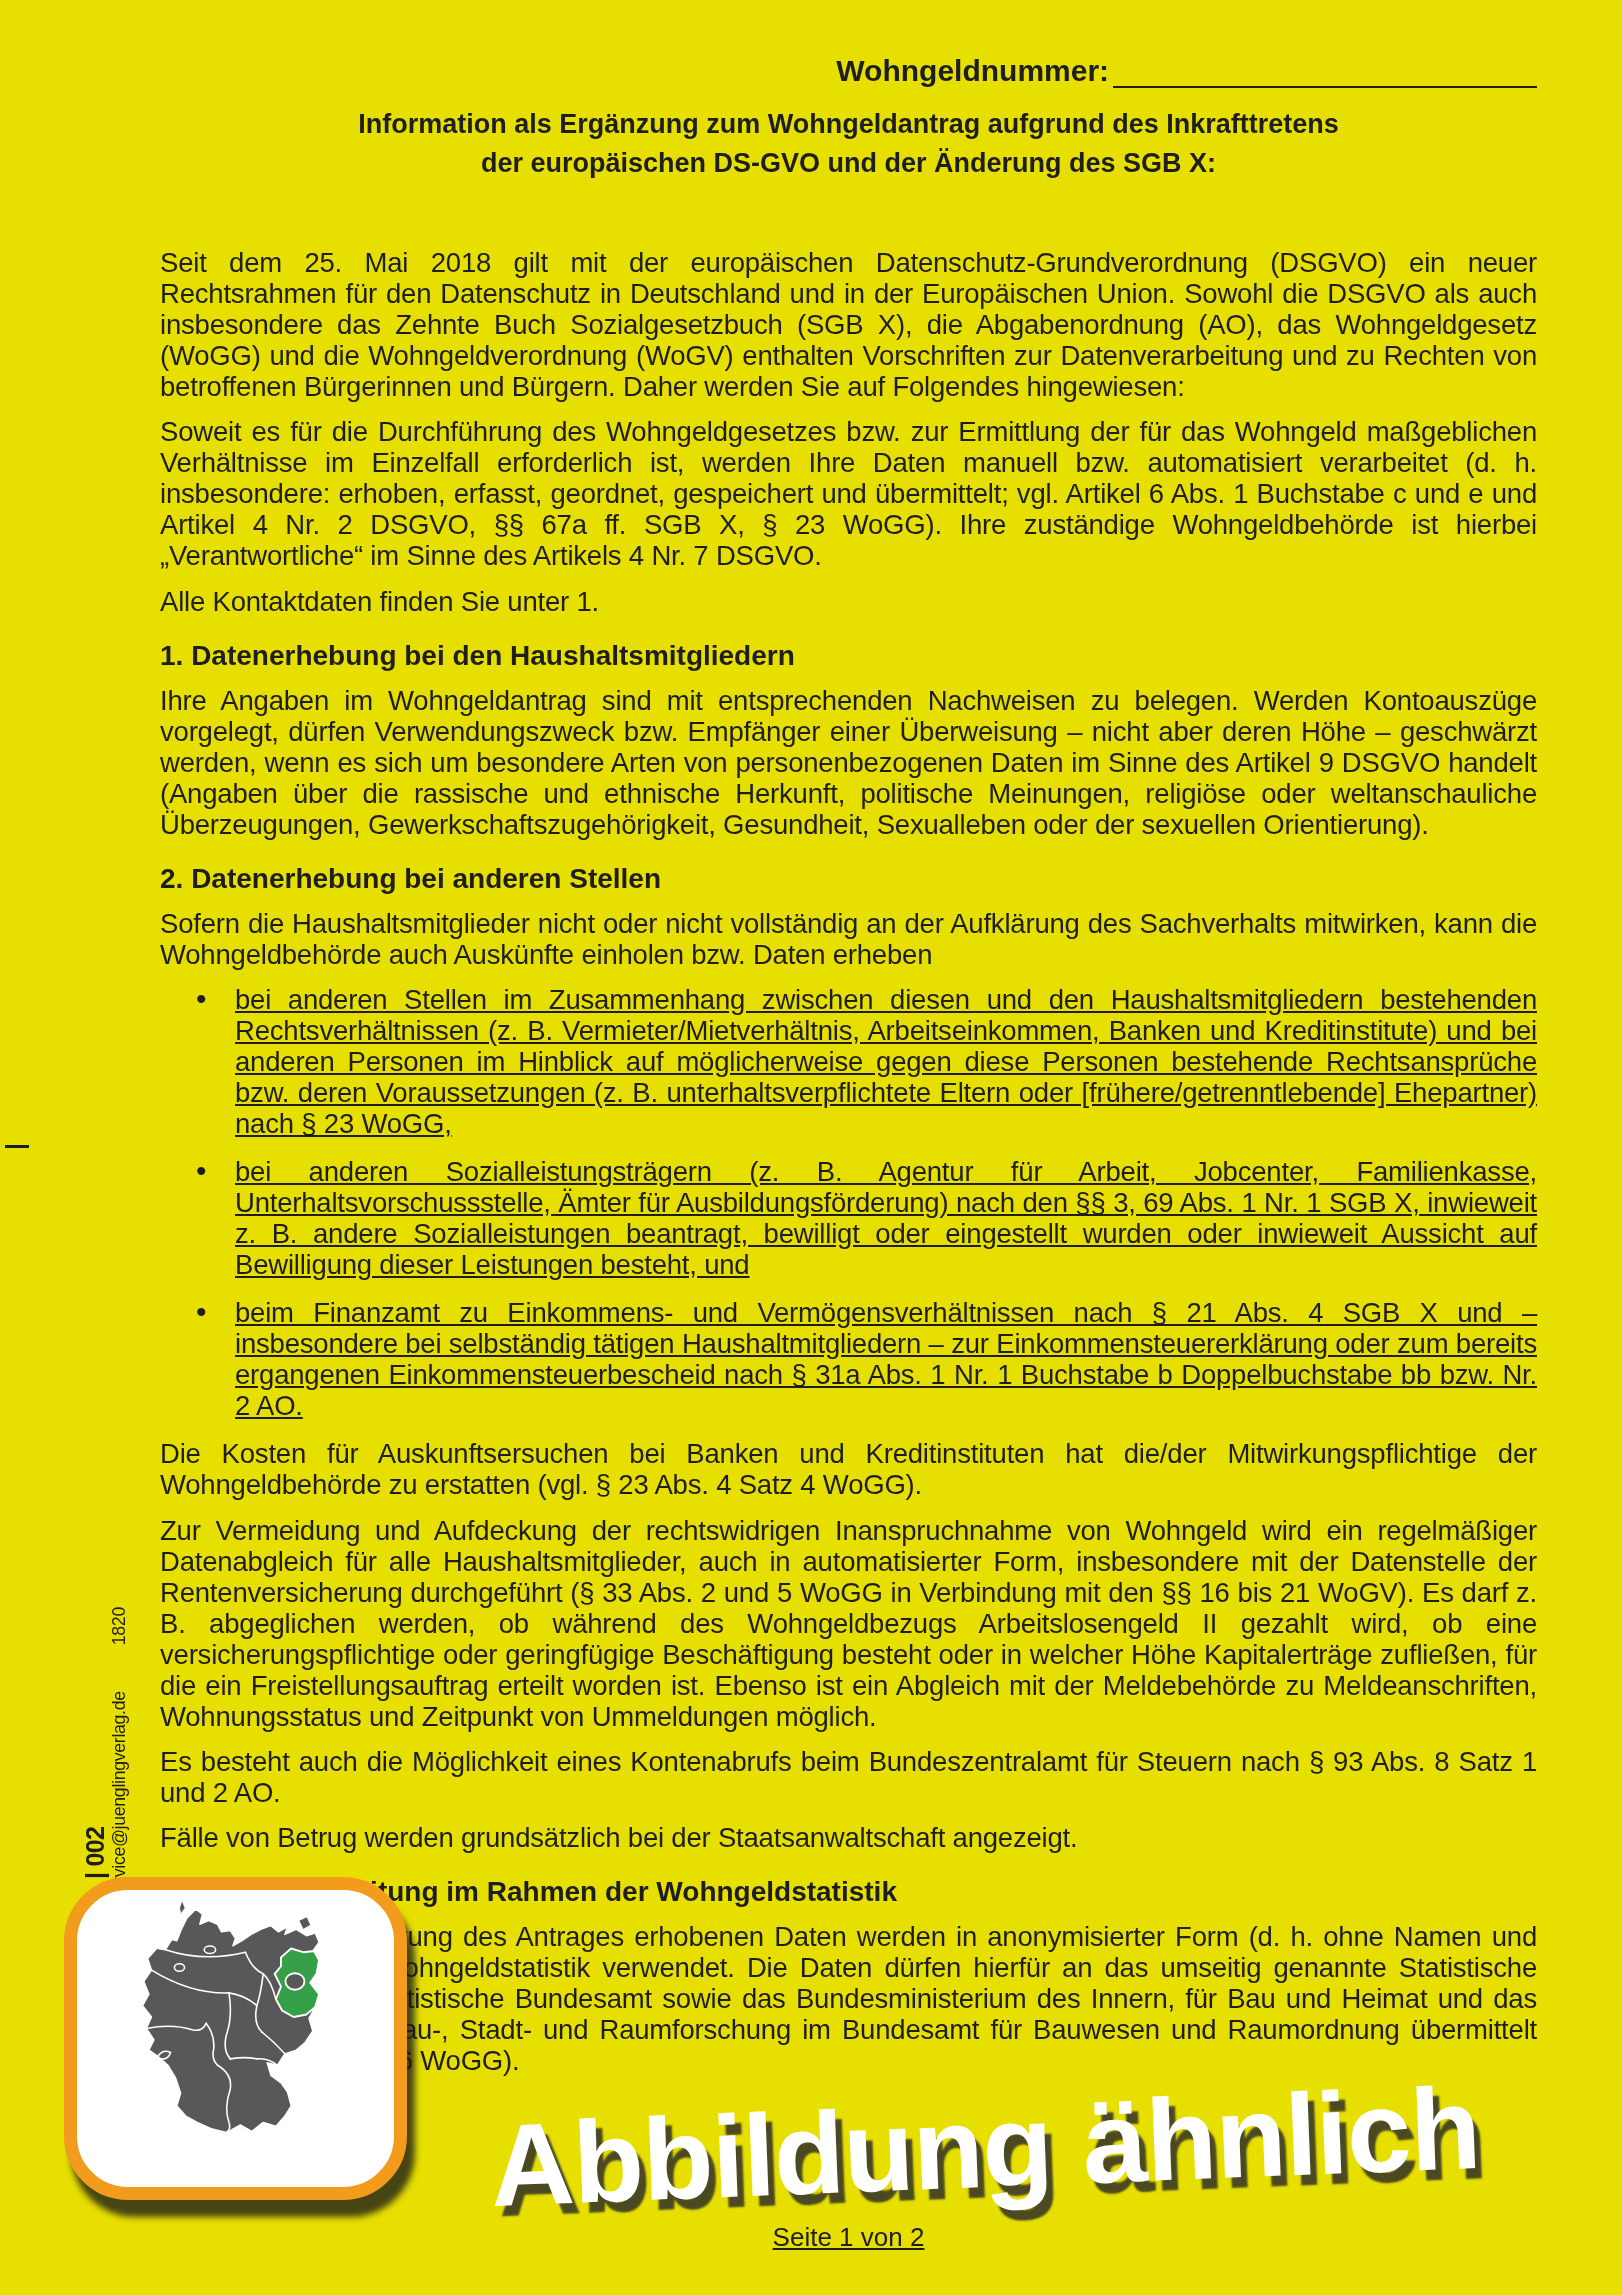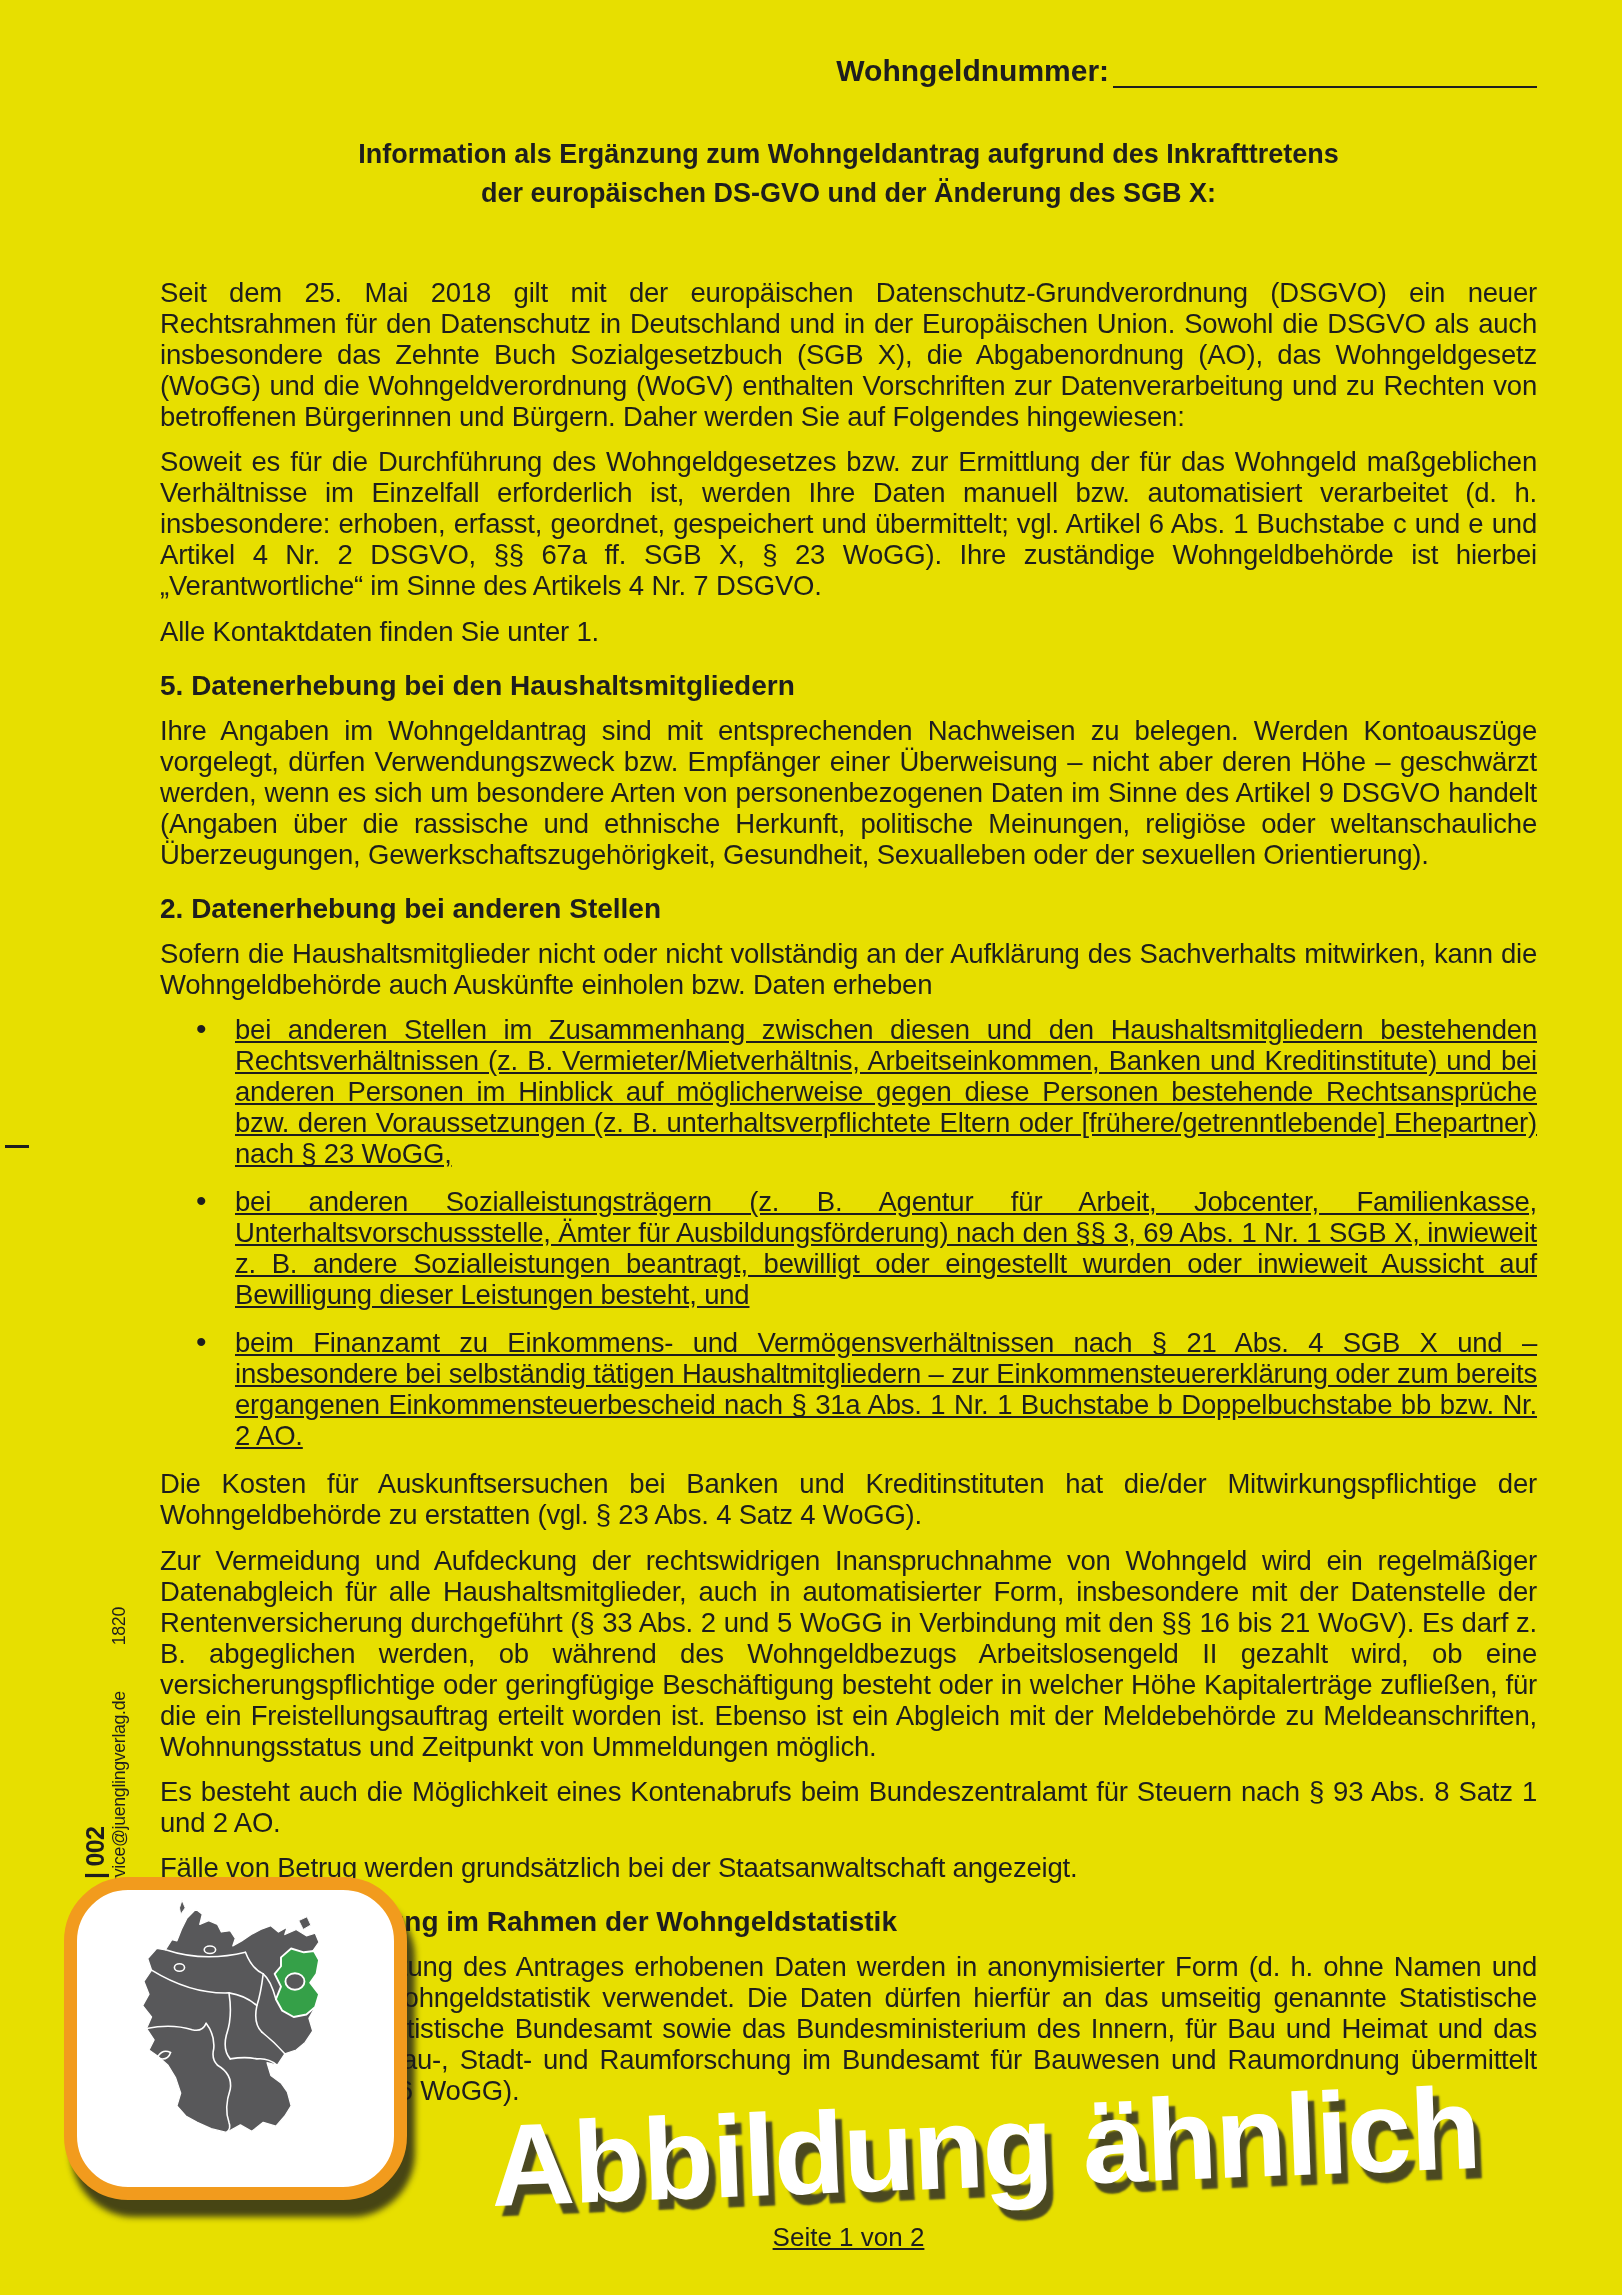--- a/index.html
+++ b/index.html
@@ -3,21 +3,21 @@
 <meta charset="utf-8">
 <style>
   html,body{margin:0;padding:0;background:#8a8a8a;}
   .page{
     position:relative;width:1623px;height:2295px;overflow:hidden;
     background:#e7df00;color:#1e1e1e;
     font-family:"Liberation Sans",sans-serif;
   }
   .fold{position:absolute;left:5.2px;top:1145px;width:23.6px;height:3.3px;background:#1e1e1e;}
   .content{position:absolute;left:160px;top:52px;width:1377px;z-index:1;}
-  .wg-row{display:flex;align-items:flex-end;font-size:30px;margin-bottom:47px;}
+  .wg-row{display:flex;align-items:flex-end;font-size:30px;margin-bottom:17px;}
   .wg-spacer{flex:1;}
   .wg-label{font-weight:bold;white-space:nowrap;padding-right:3.9px;}
   .wg-line{width:424px;border-bottom:2.6px solid #1e1e1e;height:34px;}
   .title{font-size:27px;line-height:39px;font-weight:bold;text-align:center;margin:10.5px 0 64px;}
   p.body, li.body{
     font-size:27.5px;line-height:31px;text-align:justify;letter-spacing:-0.2px;
     margin:0 0 14.4px;font-stretch:condensed;
   }
   h2.sec{font-size:28px;line-height:33px;font-weight:bold;margin:22px 0 13px;}
   ul.bullets{list-style:none;margin:3.9px 0 0;padding:0 0 0 75px;}
@@ -59,21 +59,21 @@
 
     <div class="title">
       <span>Information als Ergänzung zum Wohngeldantrag aufgrund des Inkrafttretens</span><br>
       <span>der europäischen DS-GVO und der Änderung des SGB X:</span>
     </div>
 
     <p class="body">Seit dem 25. Mai 2018 gilt mit der europäischen Datenschutz-Grundverordnung (DSGVO) ein neuer Rechtsrahmen für den Datenschutz in Deutschland und in der Europäischen Union. Sowohl die DSGVO als auch insbesondere das Zehnte Buch Sozialgesetzbuch (SGB X), die Abgabenordnung (AO), das Wohngeldgesetz (WoGG) und die Wohngeldverordnung (WoGV) enthalten Vorschriften zur Datenverarbeitung und zu Rechten von betroffenen Bürgerinnen und Bürgern. Daher werden Sie auf Folgendes hingewiesen:</p>
     <p class="body">Soweit es für die Durchführung des Wohngeldgesetzes bzw. zur Ermittlung der für das Wohngeld maßgeblichen Verhältnisse im Einzelfall erforderlich ist, werden Ihre Daten manuell bzw. automatisiert verarbeitet (d. h. insbesondere: erhoben, erfasst, geordnet, gespeichert und übermittelt; vgl. Artikel 6 Abs. 1 Buchstabe c und e und Artikel 4 Nr. 2 DSGVO, §§ 67a ff. SGB X, § 23 WoGG). Ihre zuständige Wohngeldbehörde ist hierbei „Verantwortliche“ im Sinne des Artikels 4 Nr. 7 DSGVO.</p>
     <p class="body">Alle Kontaktdaten finden Sie unter 1.</p>
 
-    <h2 class="sec">5. Datenerhebung bei den Haushaltsmitgliedern</h2>
+    <h2 class="sec">1. Datenerhebung bei den Haushaltsmitgliedern</h2>
     <p class="body">Ihre Angaben im Wohngeldantrag sind mit entsprechenden Nachweisen zu belegen. Werden Kontoauszüge vorgelegt, dürfen Verwendungszweck bzw. Empfänger einer Überweisung – nicht aber deren Höhe – geschwärzt werden, wenn es sich um besondere Arten von personenbezogenen Daten im Sinne des Artikel 9 DSGVO handelt (Angaben über die rassische und ethnische Herkunft, politische Meinungen, religiöse oder weltanschauliche Überzeugungen, Gewerkschaftszugehörigkeit, Gesundheit, Sexualleben oder der sexuellen Orientierung).</p>
 
     <h2 class="sec">2. Datenerhebung bei anderen Stellen</h2>
     <p class="body">Sofern die Haushaltsmitglieder nicht oder nicht vollständig an der Aufklärung des Sachverhalts mitwirken, kann die Wohngeldbehörde auch Auskünfte einholen bzw. Daten erheben</p>
     <ul class="bullets">
       <li class="body">bei anderen Stellen im Zusammenhang zwischen diesen und den Haushaltsmitgliedern bestehenden Rechtsverhältnissen (z. B. Vermieter/Mietverhältnis, Arbeitseinkommen, Banken und Kreditinstitute) und bei anderen Personen im Hinblick auf möglicherweise gegen diese Personen bestehende Rechtsansprüche bzw. deren Voraussetzungen (z. B. unterhaltsverpflichtete Eltern oder [frühere/getrenntlebende] Ehepartner) nach § 23 WoGG,</li>
       <li class="body">bei anderen Sozialleistungsträgern (z. B. Agentur für Arbeit, Jobcenter, Familienkasse, Unterhaltsvorschussstelle, Ämter für Ausbildungsförderung) nach den §§ 3, 69 Abs. 1 Nr. 1 SGB X, inwieweit z. B. andere Sozialleistungen beantragt, bewilligt oder eingestellt wurden oder inwieweit Aussicht auf Bewilligung dieser Leistungen besteht, und</li>
       <li class="body">beim Finanzamt zu Einkommens- und Vermögensverhältnissen nach § 21 Abs. 4 SGB X und – insbesondere bei selbständig tätigen Haushaltmitgliedern – zur Einkommensteuererklärung oder zum bereits ergangenen Einkommensteuerbescheid nach § 31a Abs. 1 Nr. 1 Buchstabe b Doppelbuchstabe bb bzw. Nr. 2 AO.</li>
     </ul>
     <p class="body">Die Kosten für Auskunftsersuchen bei Banken und Kreditinstituten hat die/der Mitwirkungspflichtige der Wohngeldbehörde zu erstatten (vgl. § 23 Abs. 4 Satz 4 WoGG).</p>

